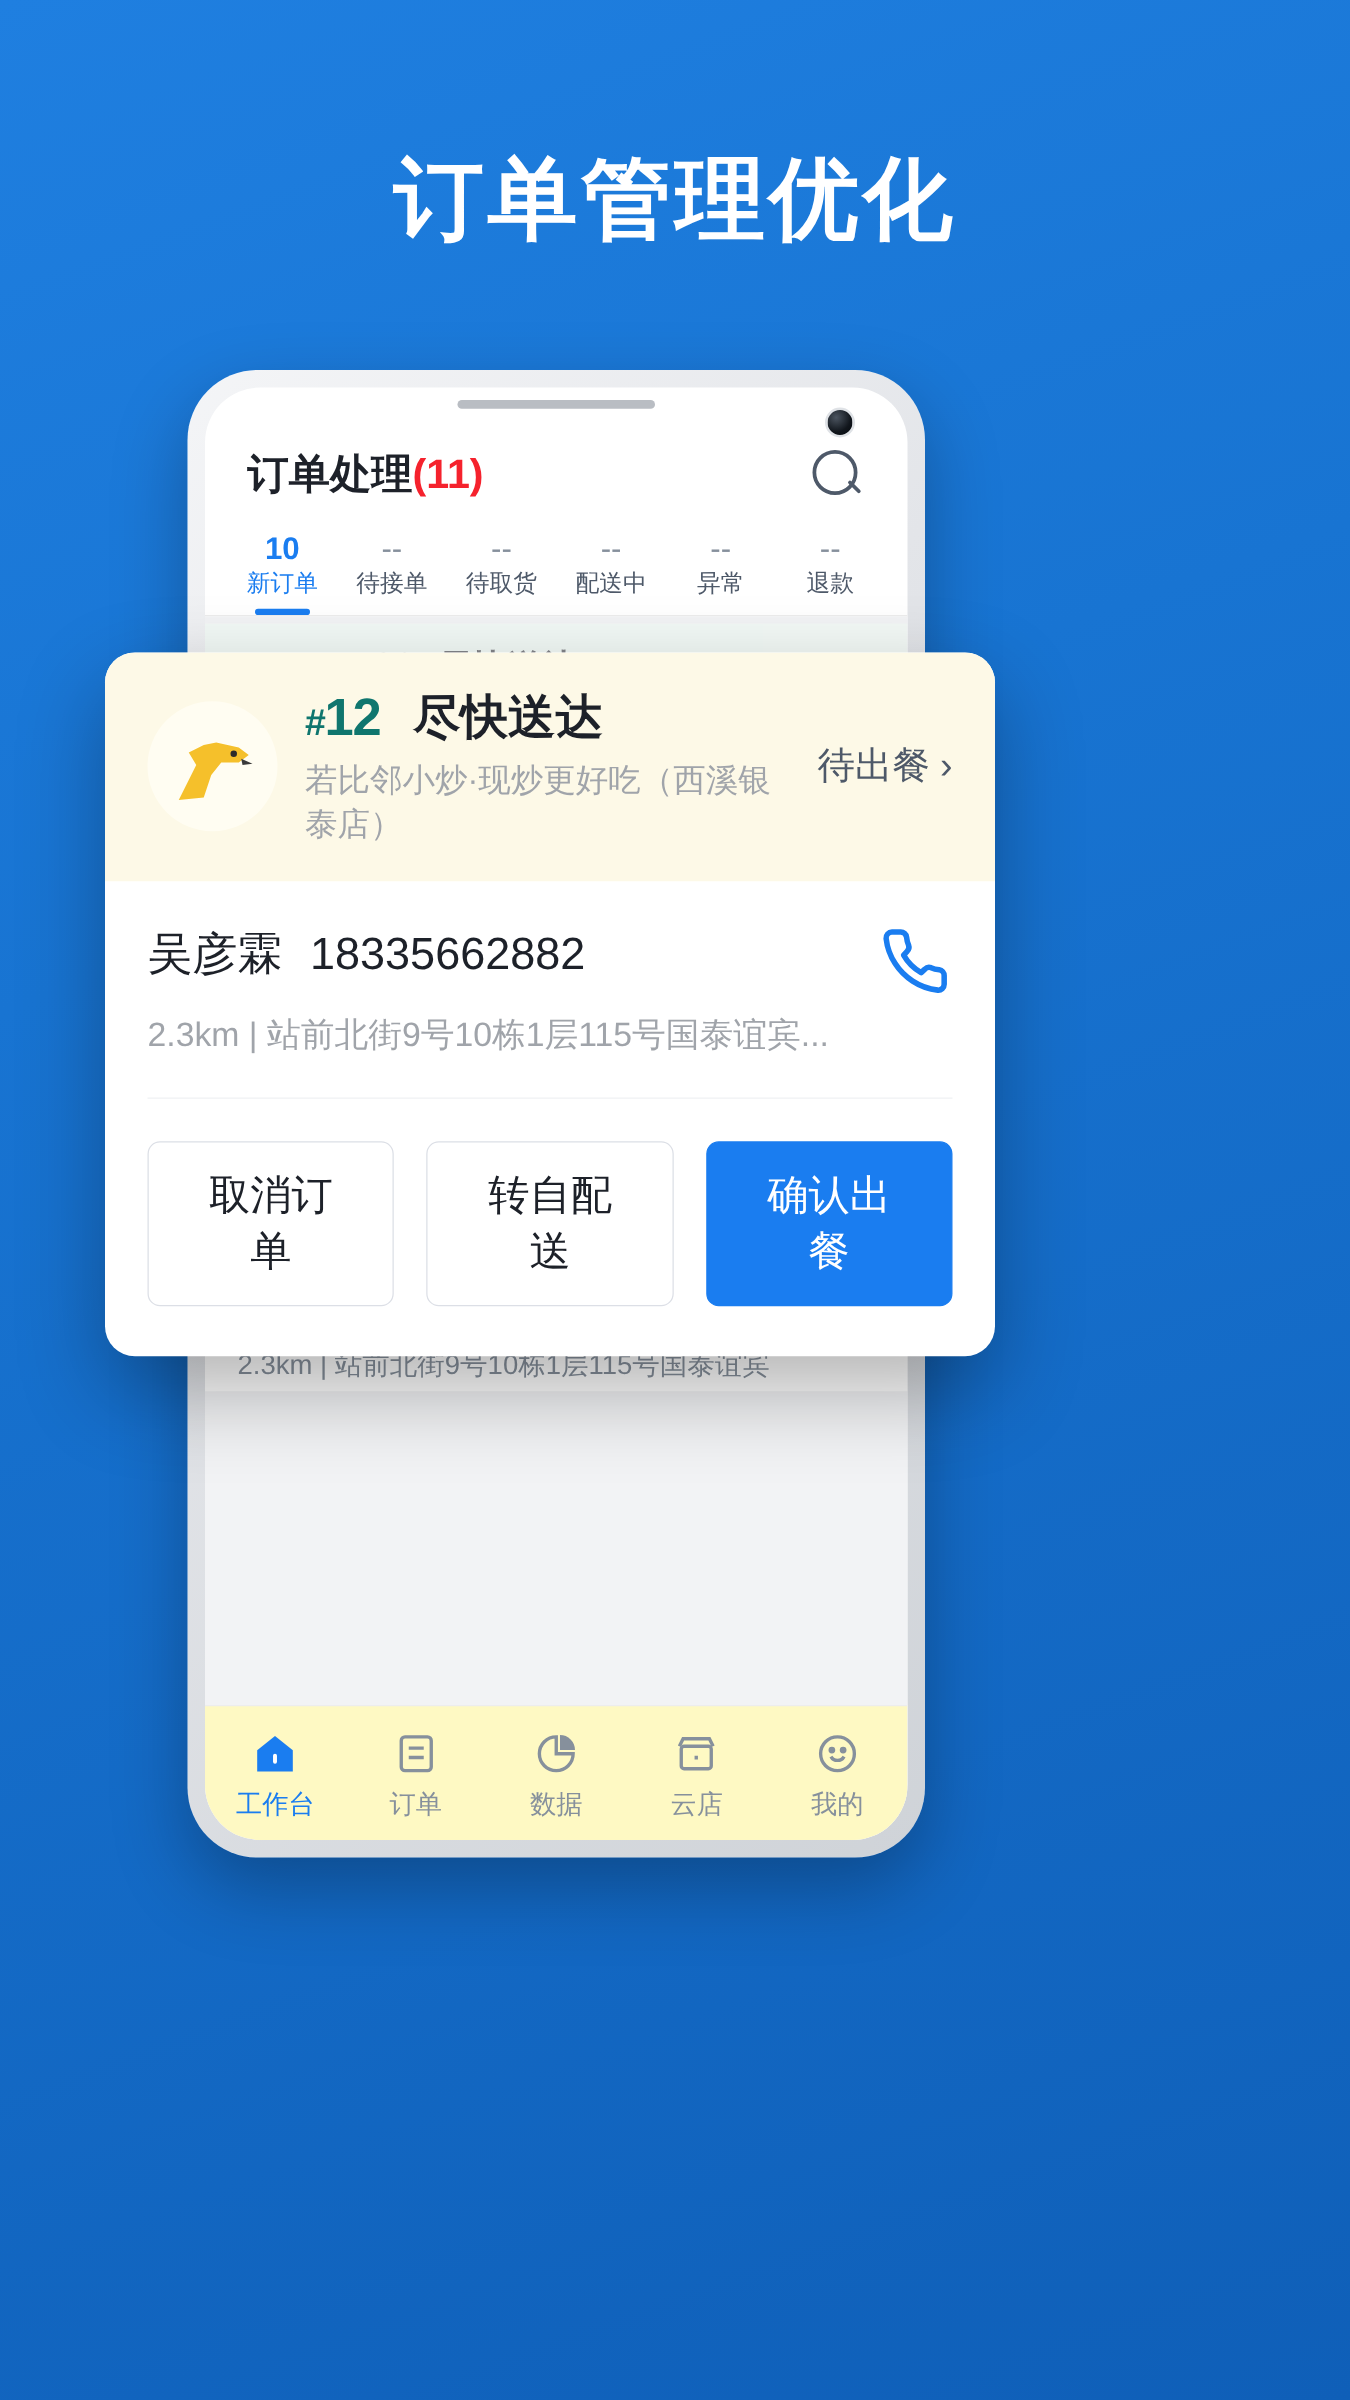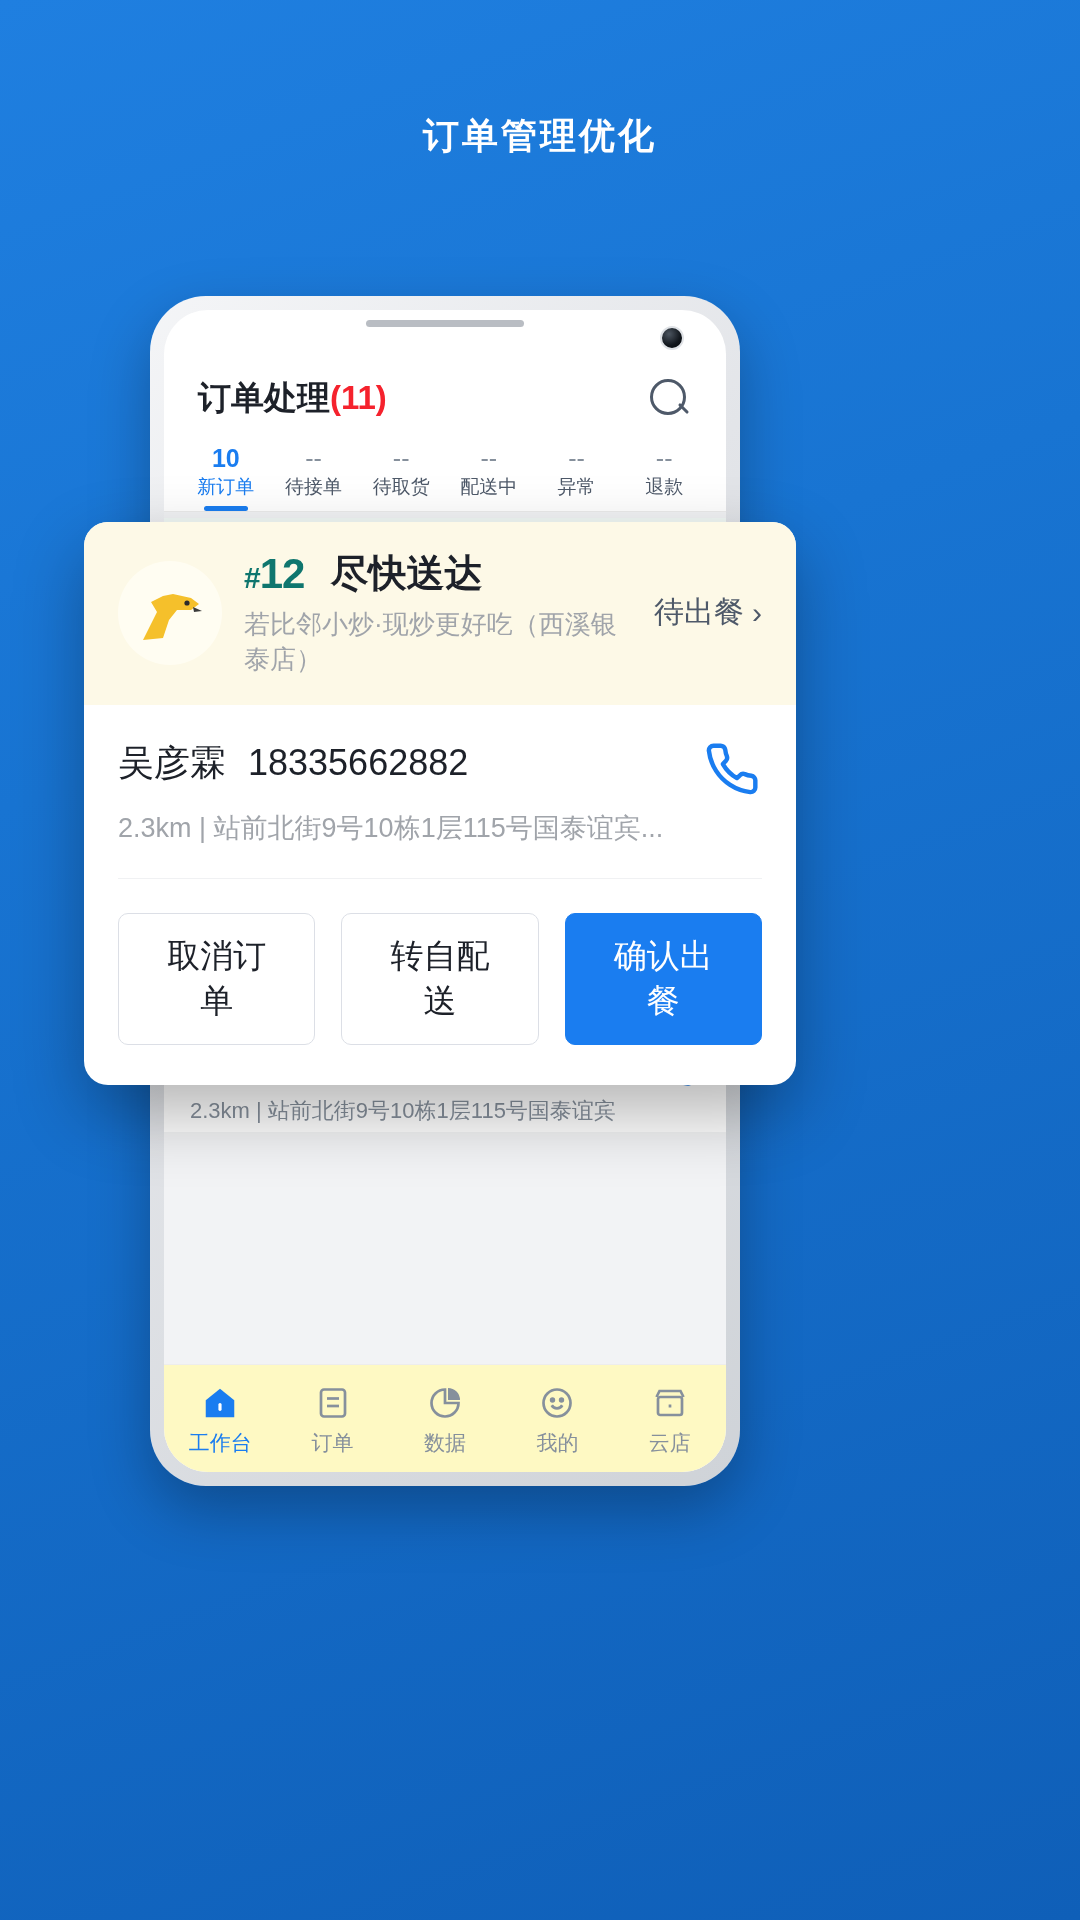--- a/index.html
+++ b/index.html
@@ -12,21 +12,21 @@
     background: linear-gradient(160deg, #1f7fe0 0%, #1874d2 35%, #0f5fb8 100%);
     position: relative;
   }
 
   
   .headline {
     position: absolute;
     top: 112px; left: 0; width: 100%;
     text-align: center;
     color: #ffffff;
-    font-size: 36px;
+    font-size: 72px;
     font-weight: bold;
     letter-spacing: 3px;
   }
 
   
   .phone {
     position: absolute;
     left: 150px; top: 296px;
     width: 590px; height: 1190px;
     background: linear-gradient(135deg,#f4f5f7 0%, #e3e5e9 40%, #cfd3d8 100%);
@@ -50,21 +50,21 @@
   .camera {
     position: absolute; top: 16px; right: 42px;
     width: 24px; height: 24px;
     border-radius: 50%;
     background: radial-gradient(circle at 35% 30%, #4c5560 0%, #11161c 60%, #05080b 100%);
     border: 2px solid #dfe2e6;
   }
 
   
   .app-head {
-    padding: 66px 34px 0 34px;
+    padding: 47px 34px 0 34px;
     display: flex; align-items: center; justify-content: space-between;
   }
   .app-title { font-size: 33px; font-weight: bold; color: #1d2129; }
   .app-title .cnt { color: #f5222d; }
   .search-icon { width: 44px; height: 44px; position: relative; }
   .search-icon::before {
     content: ""; position: absolute; left: 2px; top: 2px;
     width: 30px; height: 30px; border: 3px solid #4e5969; border-radius: 50%;
   }
   .search-icon::after {
@@ -360,37 +360,37 @@
           <svg width="36" height="36" viewBox="0 0 24 24" fill="none" stroke="#86909c" stroke-width="1.8">
               <path d="M12 3a9 9 0 1 0 9 9h-9V3z"></path>
               <path d="M14 2a8 8 0 0 1 8 8h-8V2z" fill="#86909c" stroke="none"></path>
             </svg>
         </div>
         <div>数据</div>
       </div>
       <div class="nav-item">
         <div class="nav-ic">
           <svg width="36" height="36" viewBox="0 0 24 24" fill="none" stroke="#86909c" stroke-width="1.8">
+              <path d="M3 8l2-4h14l2 4"></path>
+              <rect x="4" y="8" width="16" height="12" rx="1.5"></rect>
+              <line x1="12" y1="13" x2="12" y2="15"></line>
+            </svg>
+        </div>
+        <div>云店</div>
+      </div>
+      <div class="nav-item">
+        <div class="nav-ic">
+          <svg width="36" height="36" viewBox="0 0 24 24" fill="none" stroke="#86909c" stroke-width="1.8">
               <circle cx="12" cy="12" r="9"></circle>
               <path d="M8.5 13.5a4 4 0 0 0 7 0"></path>
               <circle cx="9" cy="10" r=".9" fill="#86909c"></circle>
               <circle cx="15" cy="10" r=".9" fill="#86909c"></circle>
             </svg>
         </div>
         <div>我的</div>
-      </div>
-      <div class="nav-item">
-        <div class="nav-ic">
-          <svg width="36" height="36" viewBox="0 0 24 24" fill="none" stroke="#86909c" stroke-width="1.8">
-              <path d="M3 8l2-4h14l2 4"></path>
-              <rect x="4" y="8" width="16" height="12" rx="1.5"></rect>
-              <line x1="12" y1="13" x2="12" y2="15"></line>
-            </svg>
-        </div>
-        <div>云店</div>
       </div>
     </div>
 
   </div>
 </div>
 
 <div class="beam"></div>
 
 <div class="popup">
   <div class="pop-head">

